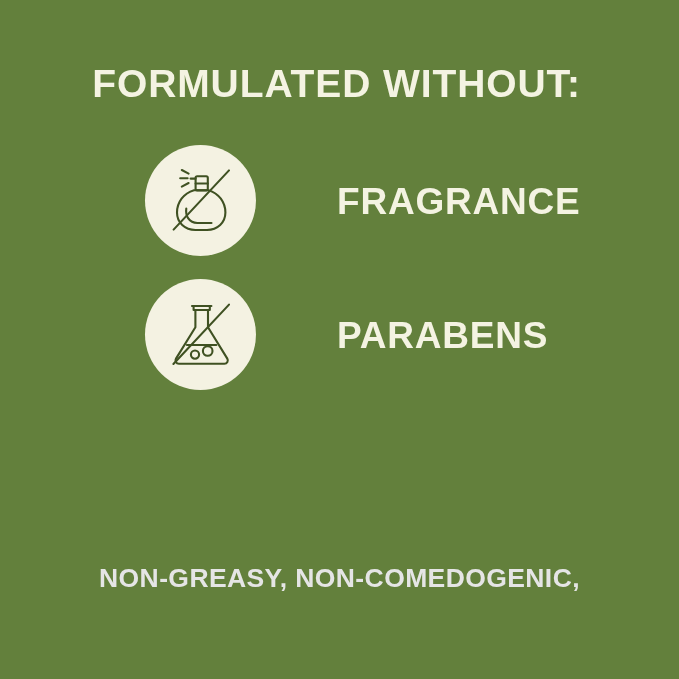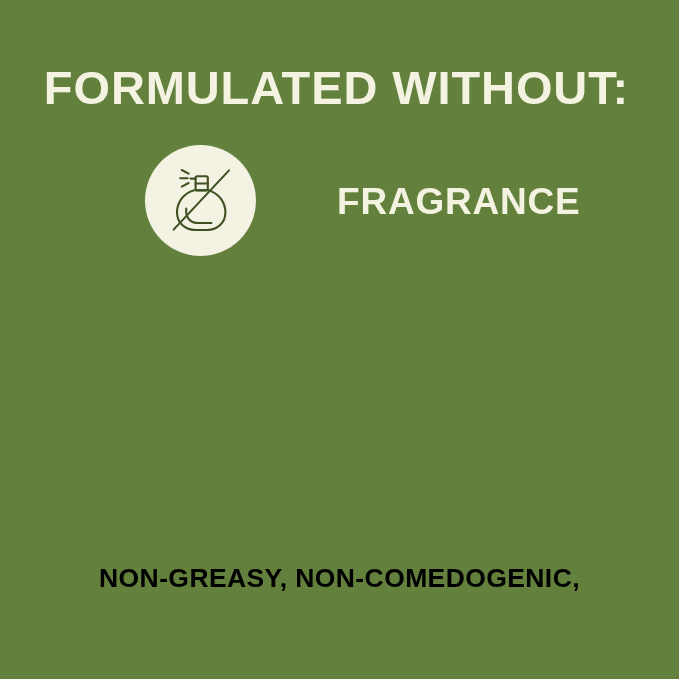--- a/index.html
+++ b/index.html
@@ -23,21 +23,21 @@
   }
 
   
   .title {
     position: absolute;
     left: 0;
     top: 64px;
     width: 673px;
     text-align: center;
     color: #f4f3e2;
-    font-size: 47px;
+    font-size: 39px;
     font-weight: bold;
     letter-spacing: 0.9px;
     line-height: 1;
     white-space: nowrap;
   }
 
   
   .rows {
     position: absolute;
     left: 0;
@@ -81,21 +81,21 @@
     white-space: nowrap;
   }
 
   
   .footer {
     position: absolute;
     left: 0;
     top: 562px;
     width: 679px;
     text-align: center;
-    color: #000000;
+    color: #e5e5e5;
     font-size: 26.5px;
     font-weight: bold;
     letter-spacing: 0.4px;
     line-height: 1.23;
   }
   .footer .fline {
     display: block;
     white-space: nowrap;
   }
 </style>
@@ -124,20 +124,39 @@
           <line x1="43.6" y1="28.6" x2="36.8" y2="25.0"></line>
           <line x1="42.6" y1="33.3" x2="35.2" y2="33.3"></line>
           <line x1="43.6" y1="38.0" x2="36.8" y2="41.6"></line>
 
           <line x1="28.6" y1="84.6" x2="84.0" y2="25.4"></line>
         </svg>
       </div>
       <div class="row-label">FRAGRANCE</div>
     </div>
 
+    <div class="row">
+      <div class="badge">
+        <svg viewBox="0 0 111 111" fill="none" stroke="#3f5122" stroke-width="2.1" stroke-linecap="round" stroke-linejoin="round">
+
+          <path d="M47.0 27.0 L66.4 27.0"></path>
+          <path d="M48.6 27.0 L48.6 31.0 L64.8 31.0 L64.8 27.0"></path>
+
+          <path d="M50.4 31.0 L50.4 48.2 L31.0 79.6 C29.6 81.9 31.2 84.8 33.9 84.8 L79.4 84.8 C82.1 84.8 83.7 81.9 82.3 79.6 L63.0 48.2 L63.0 31.0"></path>
+
+          <path d="M41.9 66.0 L71.4 66.0"></path>
+
+          <circle cx="50.0" cy="75.6" r="4.1"></circle>
+          <circle cx="62.7" cy="72.0" r="4.8"></circle>
+
+          <line x1="28.4" y1="85.0" x2="84.0" y2="25.6"></line>
+        </svg>
+      </div>
+      <div class="row-label">PARABENS</div>
+    </div>
 
 
   </div>
 
   <div class="footer">
     <span class="fline">NON-GREASY, NON-COMEDOGENIC,</span>
   </div>
 
 </div>
 

